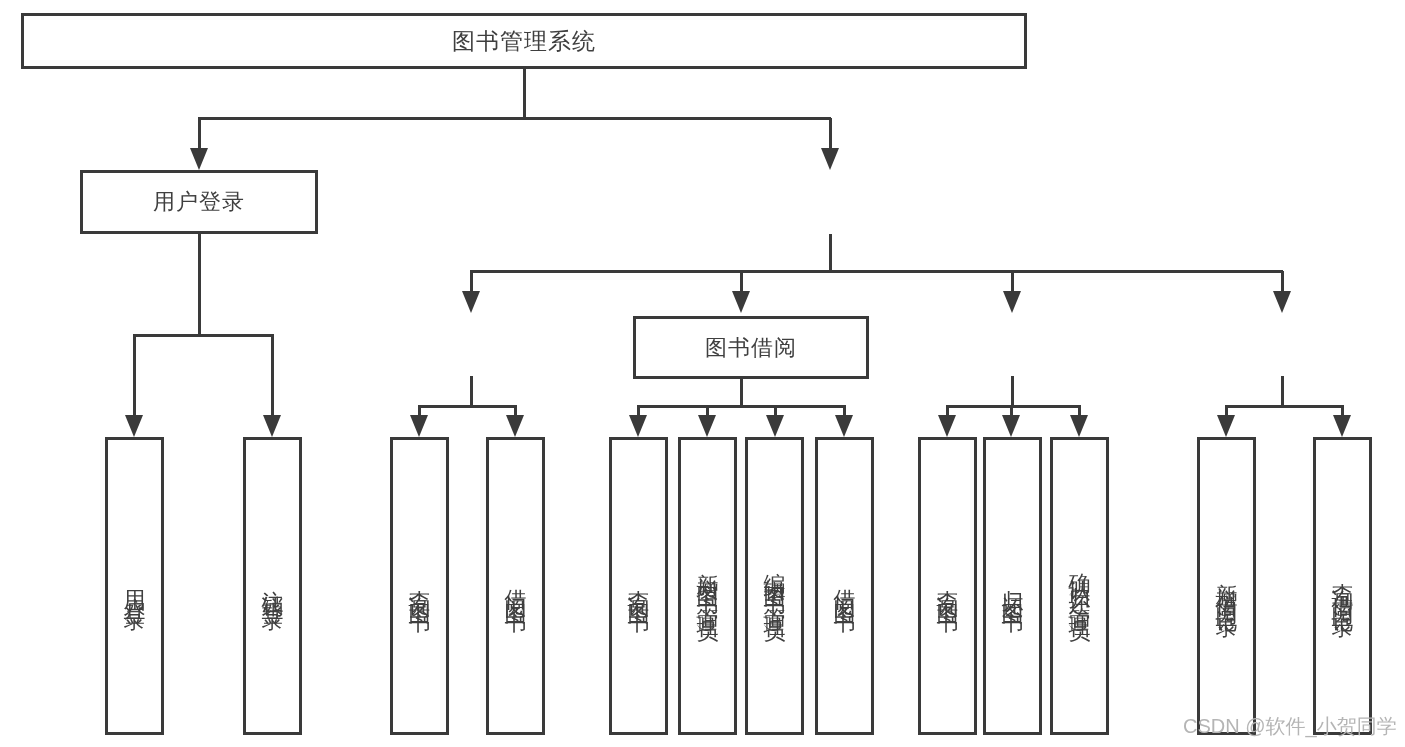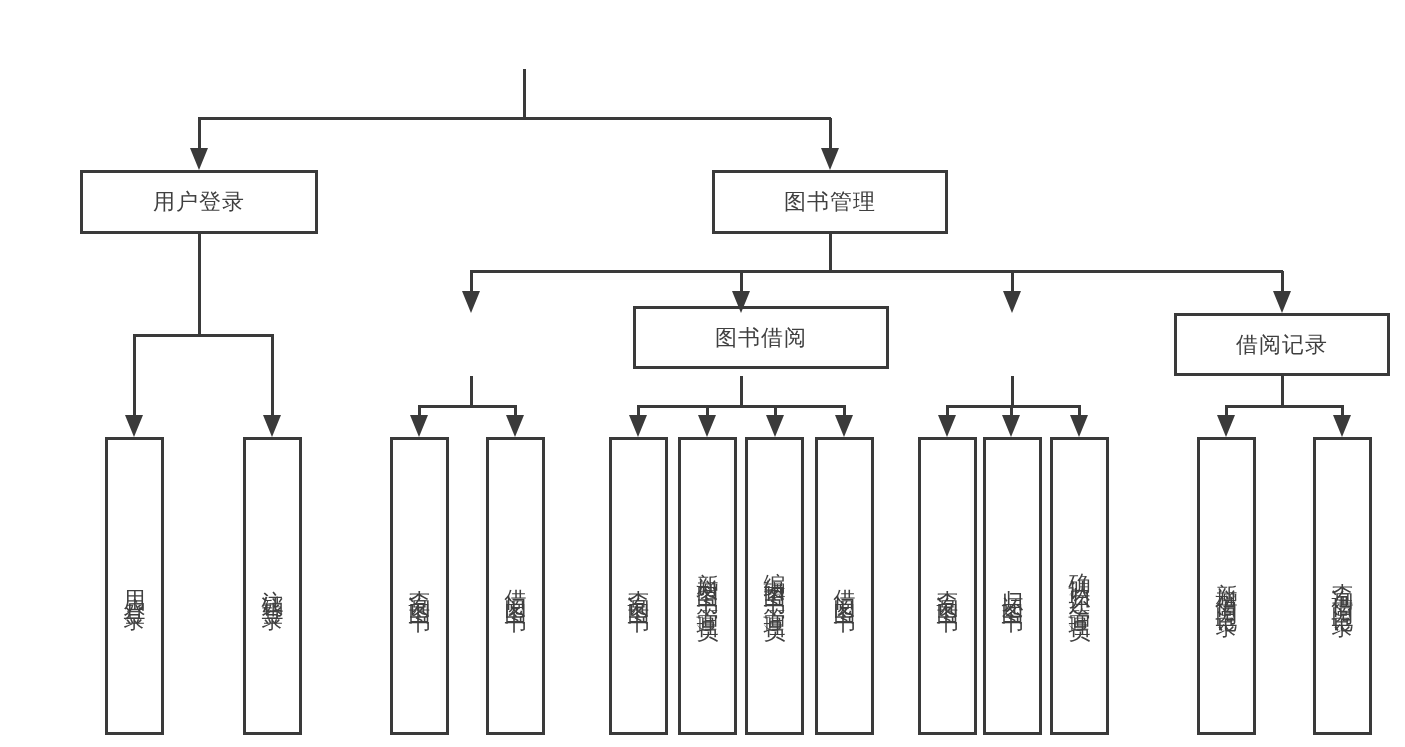--- a/index.html
+++ b/index.html
@@ -38,26 +38,25 @@
   .watermark{
     position:absolute;left:1183px;top:713px;z-index:5;
     color:var(--wm);font-size:20px;white-space:nowrap;
   }
 </style>
 </head>
 <body>
 
 <div class="canvas">
 
+  <div class="node root" style="left:21px;top:13px;width:1006px;height:56px;">图书管理系统</div>
 
   <div class="node" style="left:80px;top:170px;width:238px;height:64px;">用户登录</div>
-  <div class="node" style="left:712px;top:170px;width:236px;height:64px;">图书管理</div>
 
-  <div class="node" style="left:633px;top:306px;width:256px;height:63px;">图书借阅</div>
-  <div class="node" style="left:1174px;top:313px;width:216px;height:63px;">借阅记录</div>
+  <div class="node" style="left:633px;top:316px;width:236px;height:63px;">图书借阅</div>
 
   <div class="leaf" style="left:105px;">用户登录</div>
   <div class="leaf" style="left:243px;">注销登录</div>
 
   <div class="leaf" style="left:390px;">查询图书</div>
   <div class="leaf" style="left:486px;">借阅图书</div>
 
   <div class="leaf" style="left:609px;">查询图书</div>
   <div class="leaf" style="left:678px;">新增图书（管理员）</div>
   <div class="leaf" style="left:745px;">编辑图书（管理员）</div>
@@ -122,14 +121,15 @@
   <div class="lv" style="left:1078px;top:406px;height:11px;"></div>
   <div class="arrow" style="left:1070px;top:415px;"></div>
 
   <div class="lv" style="left:1281px;top:376px;height:30px;"></div>
   <div class="lh" style="left:1225px;top:405px;width:119px;"></div>
   <div class="lv" style="left:1225px;top:406px;height:11px;"></div>
   <div class="arrow" style="left:1217px;top:415px;"></div>
   <div class="lv" style="left:1341px;top:406px;height:11px;"></div>
   <div class="arrow" style="left:1333px;top:415px;"></div>
 
+  <div class="watermark">CSDN @软件_小贺同学</div>
 
 </div>
 
 </body></html>

